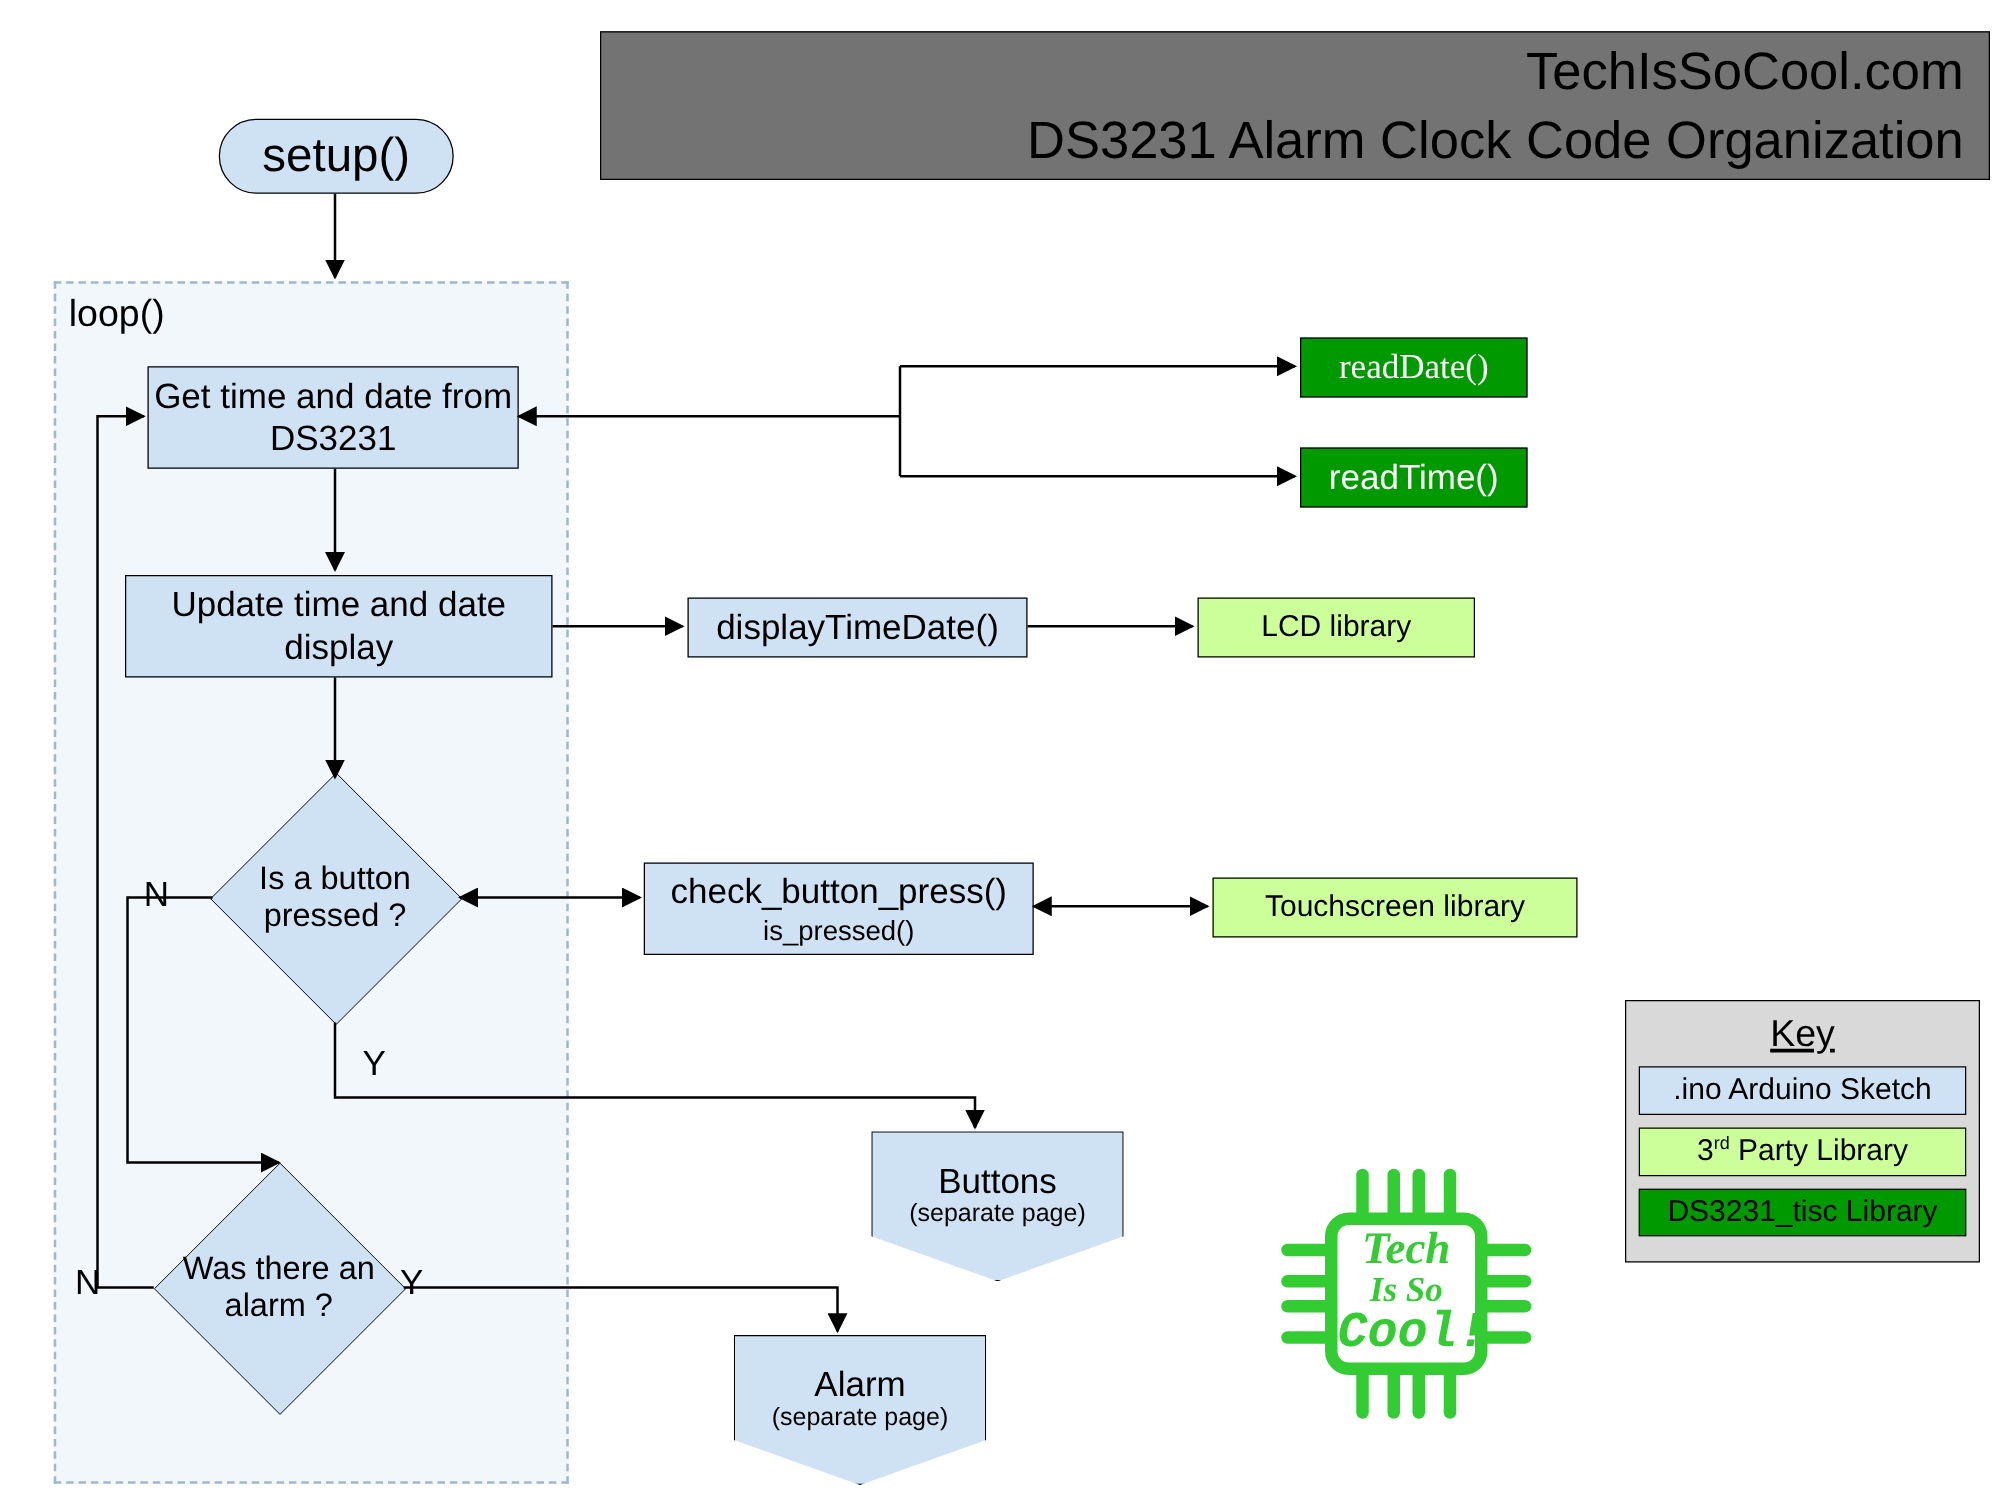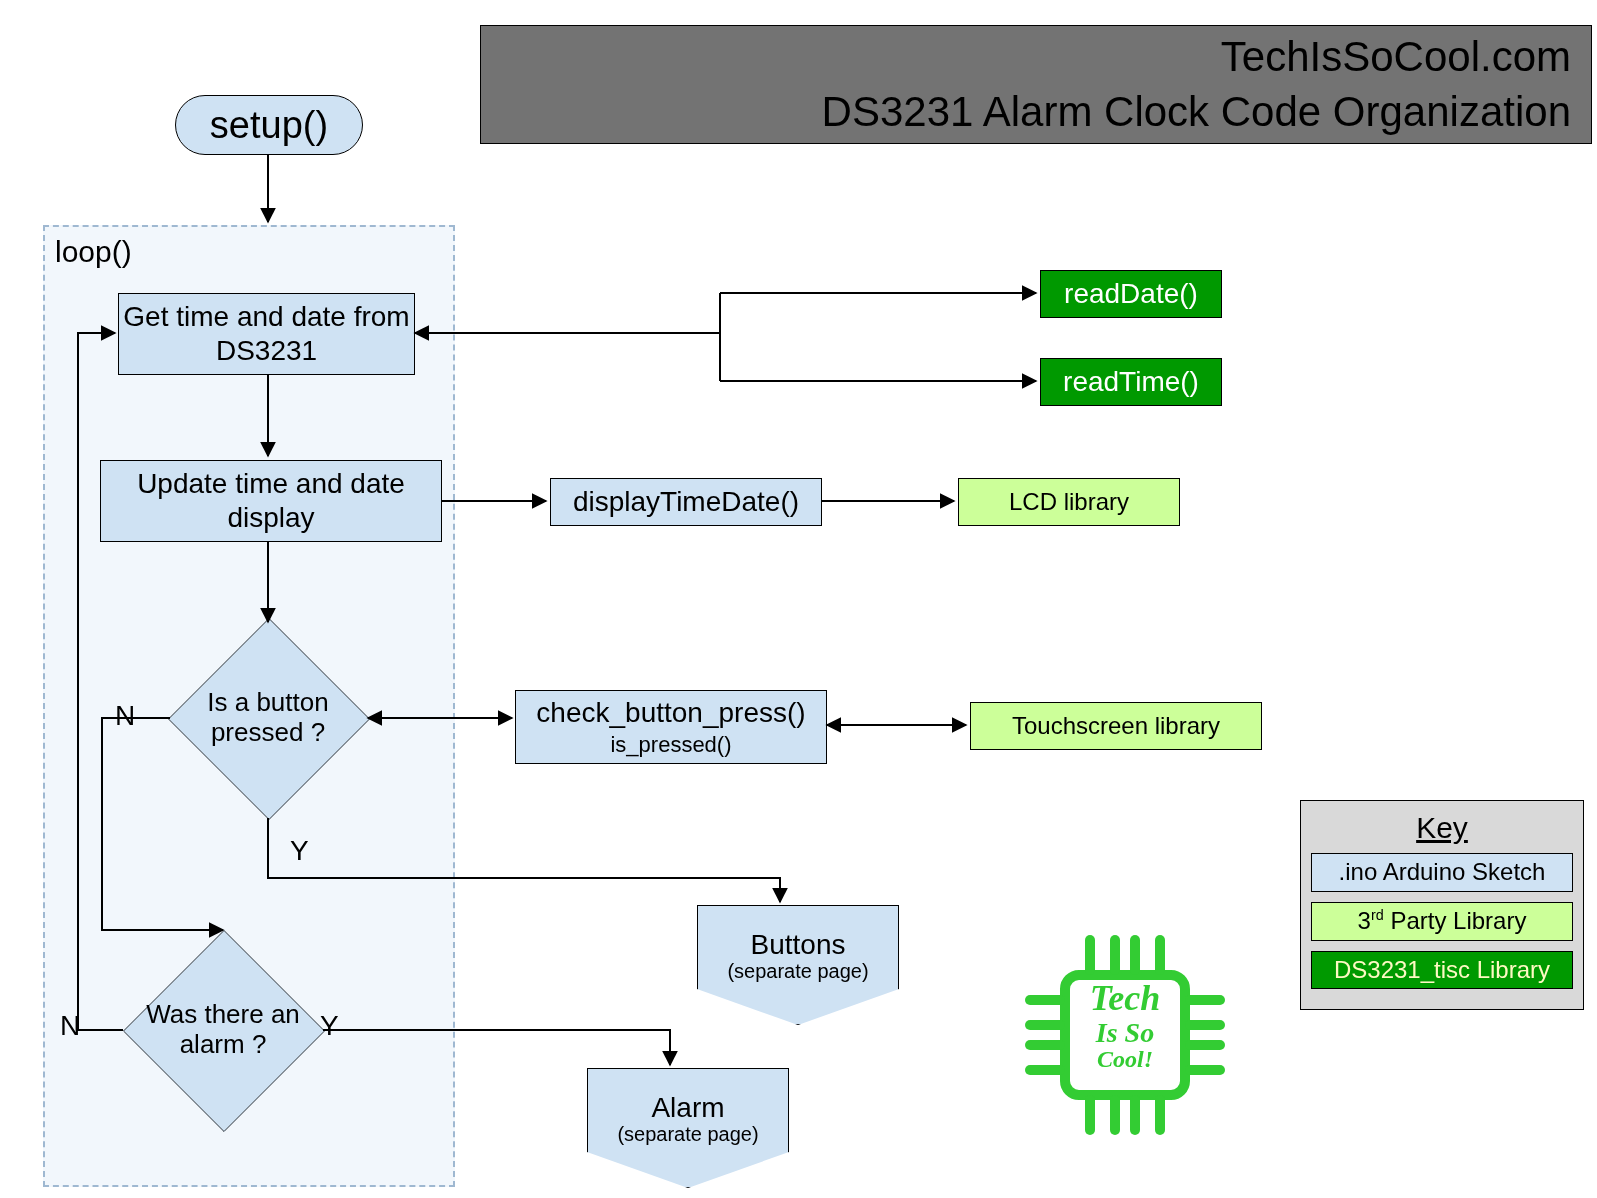--- a/index.html
+++ b/index.html
@@ -135,21 +135,21 @@
   .key-item {
     border: 1px solid #000;
     text-align: center;
     font-size: 24px;
     padding: 4px 8px;
     margin-bottom: 10px;
     line-height: 1.2;
   }
   .key-blue { background: #cfe2f3; }
   .key-green { background: #ccff99; }
-  .key-darkgreen { background: #009900; color: #fef9c3; }
+  .key-darkgreen { background: #009900; color: #000000; }
   .label {
     position: absolute;
     font-size: 28px;
   }
   svg.arrows {
     position: absolute;
     top: 0; left: 0;
     width: 1597px;
     height: 1198px;
     pointer-events: none;
@@ -158,21 +158,21 @@
     position: absolute;
     color: #33cc33;
     font-family: Georgia, 'Times New Roman', serif;
     font-style: italic;
     font-weight: bold;
     text-align: center;
     line-height: 1.05;
   }
   .logo .l1 { font-size: 36px; }
   .logo .l2 { font-size: 28px; }
-  .logo .l3 { font-size: 24px; }
+  .logo .l3 { font-size: 40px; font-family: Liberation Mono, monospace; }
   .logo-chip {
     position: absolute;
   }
   sup { font-size: 0.6em; }
 </style>
 </head>
 <body>
 
 <div class="title-box" style="left:480px; top:25px; width:1070px;">
   <span>TechIsSoCool.com</span><br>
@@ -210,21 +210,21 @@
 
 <div class="process" style="left:550px; top:478px; width:270px; height:46px;">
   <span>displayTimeDate()</span>
 </div>
 
 <div class="process" style="left:515px; top:690px; width:310px; height:72px;">
   <span>check_button_press()</span>
   <span class="sub">is_pressed()</span>
 </div>
 
-<div class="lib-darkgreen" style="left:1040px; top:270px; width:180px; height:46px;">
+<div class="lib-darkgreen" style="left:1040px; top:270px; width:180px; height:46px;font-family:Liberation Serif, serif;">
   <span>readDate()</span>
 </div>
 
 <div class="lib-darkgreen" style="left:1040px; top:358px; width:180px; height:46px;">
   <span>readTime()</span>
 </div>
 
 <div class="lib-green" style="left:958px; top:478px; width:220px; height:46px;">
   <span>LCD library</span>
 </div>

